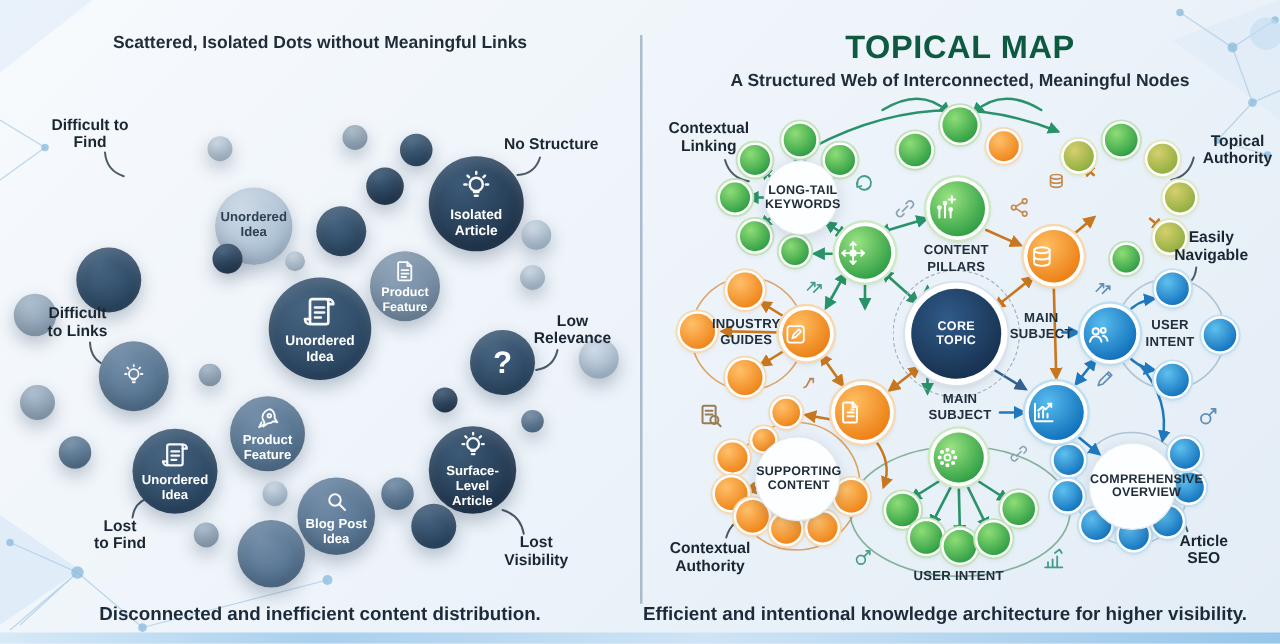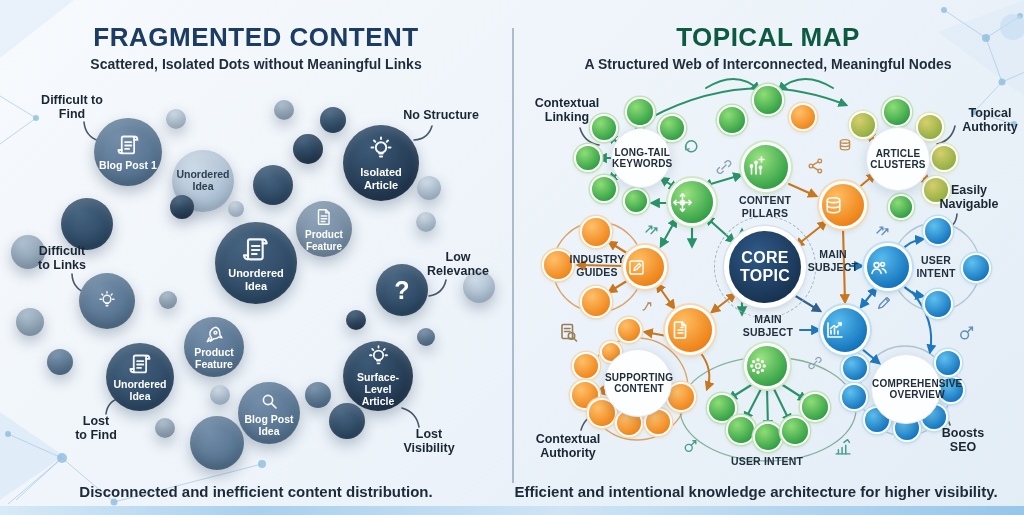--- a/index.html
+++ b/index.html
@@ -45,21 +45,21 @@
   .col-orange{background:radial-gradient(circle at 35% 30%,#ffc06a,#ef8418 78%);box-shadow:0 0 0 2px #fff,0 0 0 3.5px #f6d9b4,0 2px 5px rgba(150,80,0,.25);}
   .col-blue{background:radial-gradient(circle at 35% 30%,#5fc0ef,#1373be 78%);box-shadow:0 0 0 2px #fff,0 0 0 3.5px #bfdff4,0 2px 5px rgba(0,60,120,.25);}
   .nethub{position:absolute;border-radius:50%;display:flex;align-items:center;justify-content:flex-start;color:#fff;}
   .kind-green{background:radial-gradient(circle at 35% 30%,#9ae381,#2f9e44 78%);box-shadow:0 0 0 3px #fff,0 0 0 5px #cde9c6,0 3px 8px rgba(0,0,0,.22);}
   .kind-orange{background:radial-gradient(circle at 35% 30%,#ffbe62,#ec7f14 78%);box-shadow:0 0 0 3px #fff,0 0 0 5px #f6d9b4,0 3px 8px rgba(0,0,0,.22);}
   .kind-blue{background:radial-gradient(circle at 35% 30%,#58bbee,#1070ba 78%);box-shadow:0 0 0 3px #fff,0 0 0 5px #bfdff4,0 3px 8px rgba(0,0,0,.22);}
   .kind-white{background:#fdfeff;border:1px solid #e2e9f0;box-shadow:0 3px 12px rgba(60,90,120,.18);color:#22303e;}
   .kind-core{background:radial-gradient(circle at 40% 32%,#2f5a88,#17314f 78%);box-shadow:0 0 0 5px #fff,0 0 0 6.5px #d7e2ec,0 4px 10px rgba(0,0,0,.3);}
   .kind-core::after{content:"";position:absolute;inset:-15px;border:1.4px dashed #9fb1c2;border-radius:50%;}
   .hlabel{font-size:10px;font-weight:800;color:#202e3c;text-align:center;white-space:pre-line;line-height:1.15;width:120px;letter-spacing:.2px;}
-  .kind-core .hlabel{color:#fff;font-size:16px;letter-spacing:.3px;}
+  .kind-core .hlabel{color:#fff;font-size:10px;letter-spacing:.3px;}
   .hicon{display:block;}
   .netlabel{position:absolute;transform:translate(-50%,-50%);font-weight:800;font-size:10.5px;color:#22303e;text-align:center;white-space:pre-line;line-height:1.2;letter-spacing:.2px;}
   .callout{position:absolute;transform:translate(-50%,-50%);font-weight:700;font-size:12.5px;color:#1a2733;text-align:center;white-space:pre-line;line-height:1.15;}
   .doodle{position:absolute;transform:translate(-50%,-50%);opacity:.85;}
 </style>
 </head>
 <body>
 
 <div class="stage">
 
@@ -82,21 +82,20 @@
       <circle cx="8" cy="434" r="3"></circle>
         <circle cx="62" cy="458" r="5"></circle>
         <circle cx="114" cy="502" r="3.5"></circle>
       <circle cx="262" cy="464" r="4"></circle>
         <circle cx="36" cy="118" r="3"></circle>
     </g>
     <circle cx="1013" cy="27" r="13" fill="#c3dcf1" opacity=".6"></circle>
   </svg>
 
   <div class="panel-header left">
-    <h1>FRAGMENTED CONTENT</h1>
     <p>Scattered, Isolated Dots without Meaningful Links</p>
   </div>
   <div class="panel-header right">
     <h1>TOPICAL MAP</h1>
     <p>A Structured Web of Interconnected, Meaningful Nodes</p>
   </div>
 
   <svg id="net-svg" class="layer" width="1024" height="515" viewBox="0 0 1024 515">
     <defs>
       <marker id="m-g" viewBox="0 0 10 10" refX="7.5" refY="5" markerWidth="5" markerHeight="5" orient="auto-start-reverse">
@@ -173,31 +172,20 @@
       <path d="M 928 408 L 931 413" fill="none" stroke="#1f78bd" stroke-width="2.1" stroke-linecap="round" marker-end="url(#m-b)"></path>
       <path d="M 789 292 L 820 311" fill="none" stroke="#33618f" stroke-width="2.1" stroke-linecap="round" marker-end="url(#m-n)"></path>
       <path d="M 650 118 Q 748 66 846 105" fill="none" stroke="#2a9268" stroke-width="2" stroke-linecap="round" marker-end="url(#m-g)"></path>
       <path d="M 706 88 Q 737 69 759 90" fill="none" stroke="#2a9268" stroke-width="2" stroke-linecap="round" marker-end="url(#m-g)"></path>
       <path d="M 833 88 Q 802 69 779 90" fill="none" stroke="#2a9268" stroke-width="2" stroke-linecap="round" marker-end="url(#m-g)"></path>
       <path d="M 912 292 Q 936 320 930 352" fill="none" stroke="#1f78bd" stroke-width="2" stroke-linecap="round" marker-end="url(#m-b)"></path>
       <path d="M 700 352 Q 714 370 707 389" fill="none" stroke="#c8771f" stroke-width="2" stroke-linecap="round" marker-end="url(#m-o)"></path>
     </svg>
 
   <div id="bubbles" class="layer">
-      <div class="bubble tone-mid" style="left: 94px; top: 118px; width: 68px; height: 68px;">
-        <span class="icon-wrap" style="height: 27px; width: 27px;">
-          <svg viewBox="0 0 24 24">
-            <rect x="6" y="4" width="11" height="15" rx="1.5"></rect>
-            <path d="M17 4c1.7 0 3 1.3 3 3h-3"></path>
-            <path d="M6 19c-1.7 0-3-1.3-3-3h3"></path>
-            <path d="M9 9h5.5M9 12h5.5M9 15h3.5"></path>
-          </svg>
-        </span>
-        <span class="lbl" style="font-size: 10.5px;">Blog Post 1</span>
-      </div>
       <div class="bubble tone-light" style="left: 172px; top: 150px; width: 62px; height: 62px;">
         <span class="lbl" style="font-size: 10.5px;">Unordered Idea</span>
       </div>
       <div class="bubble tone-darkest" style="left: 343px; top: 125px; width: 76px; height: 76px;">
         <span class="icon-wrap" style="height: 30px; width: 30px;">
           <svg viewBox="0 0 24 24">
             <circle cx="12" cy="10" r="4.2"></circle>
             <path d="M10.6 14.8h2.8M11.1 17.2h1.8"></path>
             <path d="M12 3.2V2M5.8 10H4.4M19.6 10h-1.4M7.4 5.4l-1-1M16.6 5.4l1-1"></path>
           </svg>
@@ -339,24 +327,20 @@
       <div class="netdot col-blue" style="left: 936px; top: 351px; width: 24px; height: 24px;"></div>
       <div class="netdot col-green" style="left: 709px; top: 395px; width: 26px; height: 26px;"></div>
       <div class="netdot col-green" style="left: 728px; top: 417px; width: 26px; height: 26px;"></div>
       <div class="netdot col-green" style="left: 755px; top: 424px; width: 26px; height: 26px;"></div>
       <div class="netdot col-green" style="left: 782px; top: 418px; width: 26px; height: 26px;"></div>
       <div class="netdot col-green" style="left: 802px; top: 394px; width: 26px; height: 26px;"></div>
       <div class="nethub kind-white" style="left: 611px; top: 128px; width: 58px; height: 58px;">
         <span class="hlabel">LONG-TAIL
 KEYWORDS</span>
       </div>
-      <div class="nethub kind-white" style="left: 866px; top: 127px; width: 62px; height: 62px;">
-        <span class="hlabel">ARTICLE
-CLUSTERS</span>
-      </div>
       <div class="nethub kind-white" style="left: 604px; top: 349px; width: 66px; height: 66px;">
         <span class="hlabel">SUPPORTING
 CONTENT</span>
       </div>
       <div class="nethub kind-white" style="left: 871px; top: 354px; width: 68px; height: 68px;">
         <span class="hlabel">COMPREHENSIVE
 OVERVIEW</span>
       </div>
       <div class="nethub kind-green" style="left: 671px; top: 181px; width: 42px; height: 42px;">
         <span class="hicon" style="height: 23px; width: 23px;">
@@ -553,21 +537,21 @@
       <div class="callout" style="left: 429px; top: 441px;">Lost
 Visibility</div>
       <div class="callout" style="left: 567px; top: 110px;">Contextual
 Linking</div>
       <div class="callout" style="left: 967px; top: 120px; margin-left: 23px;">Topical
 Authority</div>
       <div class="callout" style="left: 969px; top: 197px;">Easily
 Navigable</div>
       <div class="callout" style="left: 568px; top: 446px;">Contextual
 Authority</div>
-      <div class="callout" style="left: 963px; top: 440px;">Boosts
+      <div class="callout" style="left: 963px; top: 440px;">Article
 SEO</div>
     </div>
 
   <div class="divider"></div>
   <div class="caption left">Disconnected and inefficient content distribution.</div>
   <div class="caption right">Efficient and intentional knowledge architecture for higher visibility.</div>
   <div class="bottom-bar"></div>
 </div>
 
 </body></html>

